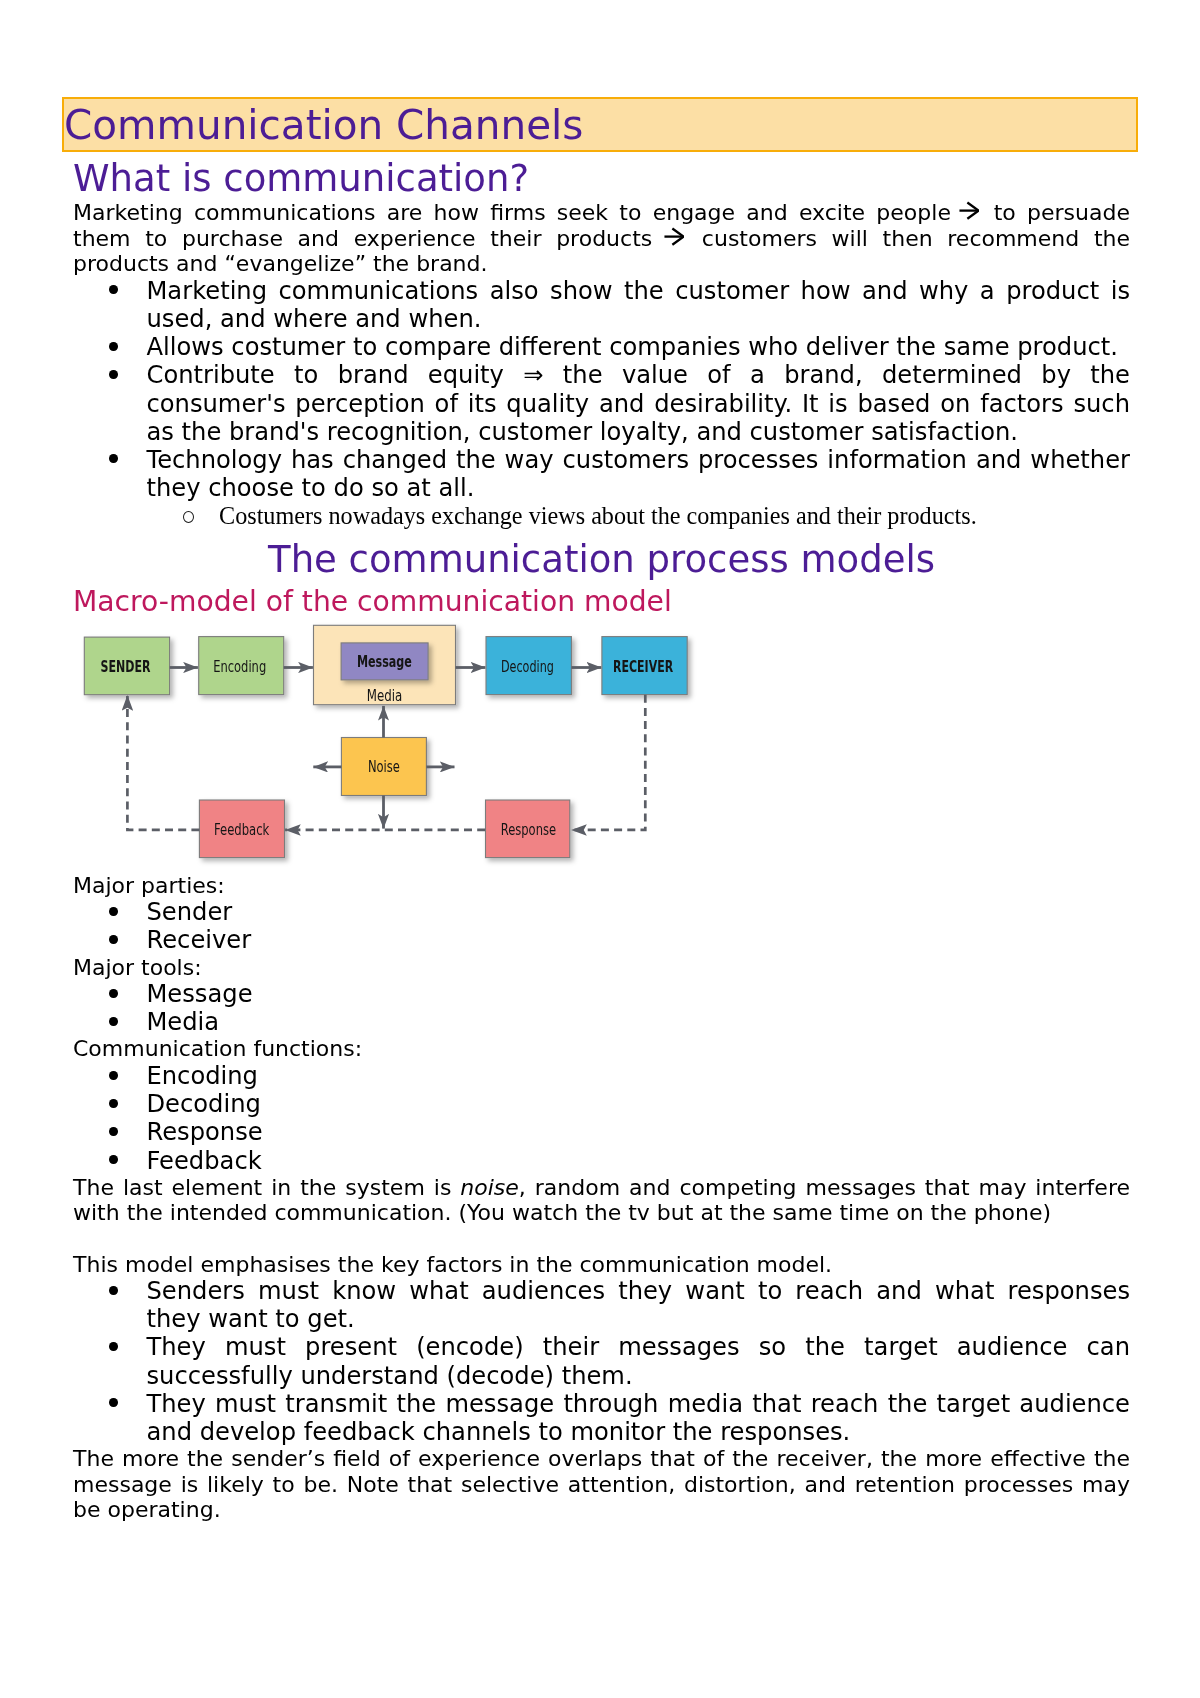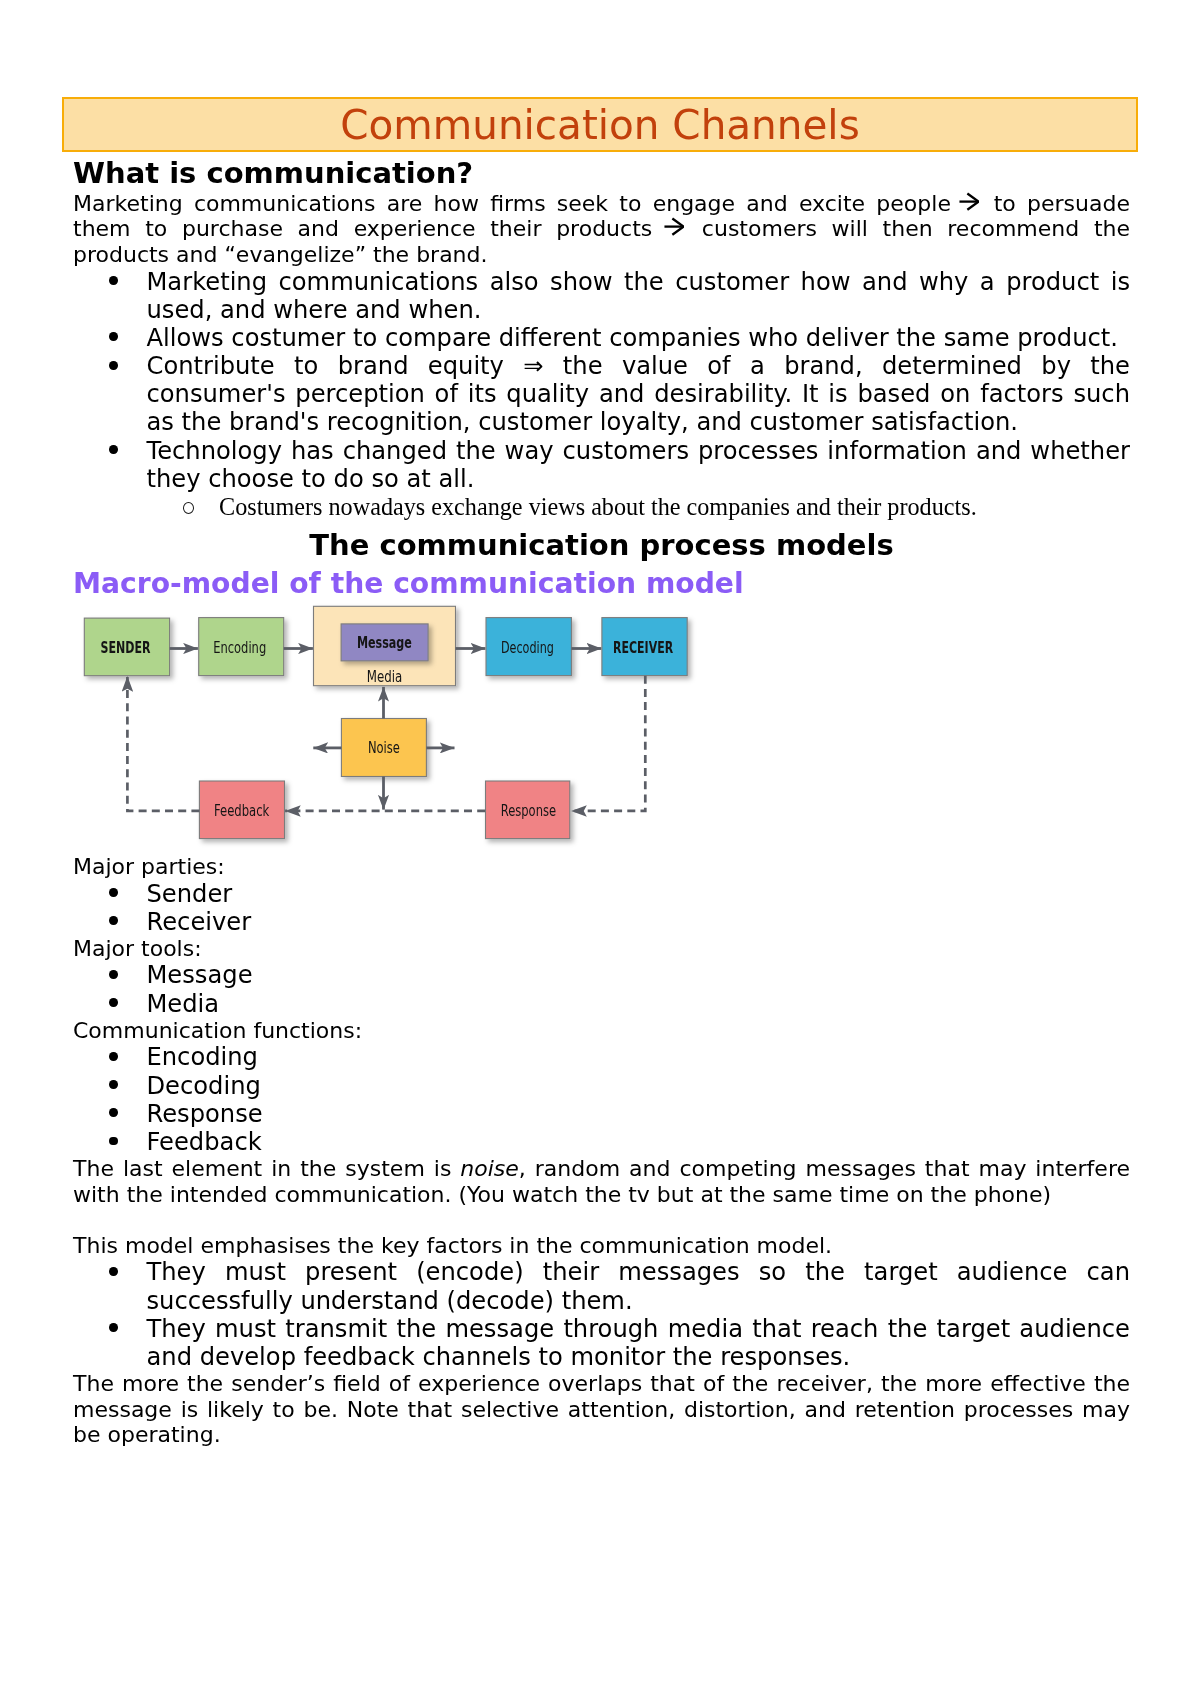--- a/index.html
+++ b/index.html
@@ -3,24 +3,24 @@
 <meta charset="utf-8">
 <style>
   html,body{margin:0;padding:0;background:#fff;}
   body{width:1200px;height:1698px;overflow:hidden;
        font-family:"DejaVu Sans",sans-serif;color:#000;}
   .page{position:relative;width:1200px;height:1698px;background:#fff;}
   .doc{position:absolute;left:73px;top:1px;width:1057px;}
 
   .titlebox{box-sizing:border-box;position:absolute;left:-11px;top:95.7px;width:1076px;
             height:55px;background:#FCDFA5;border:2.5px solid #F8AD09;padding-top:3.2px;}
-  .titlebox .t{font-size:40.5px;line-height:1.164;text-align:center;color:#c2410c;}
+  .titlebox .t{font-size:40.5px;line-height:1.164;text-align:left;color:#4c1d95;}
 
-  .h1{font-size:29px;font-weight:bold;color:#000000;margin:0;line-height:1.164;}
-  .h2{font-size:28.2px;font-weight:bold;color:#8b5cf6;margin:4.7px 0 0 0;line-height:1.164;}
+  .h1{font-size:37px;font-weight:normal;color:#4c1d95;margin:0;line-height:1.164;}
+  .h2{font-size:28.2px;font-weight:normal;color:#be185d;margin:4.7px 0 0 0;line-height:1.164;}
   .h1.sec2{margin-top:8px;text-align:center;}
   .figwrap svg{display:block;}
   p{margin:0;font-size:22px;line-height:1.164;}
   p.j{text-align:justify;}
   .ul{margin:0;padding:0;list-style:none;}
   .li{font-size:24.2px;line-height:1.164;position:relative;
       padding-left:73.5px;text-align:justify;}
   .dot{position:absolute;left:36px;top:8.6px;width:8.5px;height:8.9px;
        border-radius:50%;background:#000;}
   .li.sub{padding-left:146px;font-family:Liberation Serif, serif;}
@@ -138,20 +138,21 @@
       <div class="li"><span class="dot"></span><span>Decoding</span></div>
       <div class="li"><span class="dot"></span><span>Response</span></div>
       <div class="li"><span class="dot"></span><span>Feedback</span></div>
     </div>
 
     <p class="j"><span>The last element in the system is </span><em>noise</em><span>, random and competing messages that may interfere with the intended communication. (You watch the tv but at the same time on the phone)</span></p>
     <p>&nbsp;</p>
     <p>This model emphasises the key factors in the communication model.</p>
 
     <div class="ul">
+      <div class="li"><span class="dot"></span><span>Senders must know what audiences they want to reach and what responses they want to get.</span></div>
       <div class="li"><span class="dot"></span><span>They must present (encode) their messages so the target audience can successfully understand (decode) them.</span></div>
       <div class="li"><span class="dot"></span><span>They must transmit the message through media that reach the target audience and develop feedback channels to monitor the responses.</span></div>
     </div>
 
     <p class="j">The more the sender’s field of experience overlaps that of the receiver, the more effective the message is likely to be. Note that selective attention, distortion, and retention processes may be operating.</p>
 
   </div>
 </div>
 
 </body></html>

